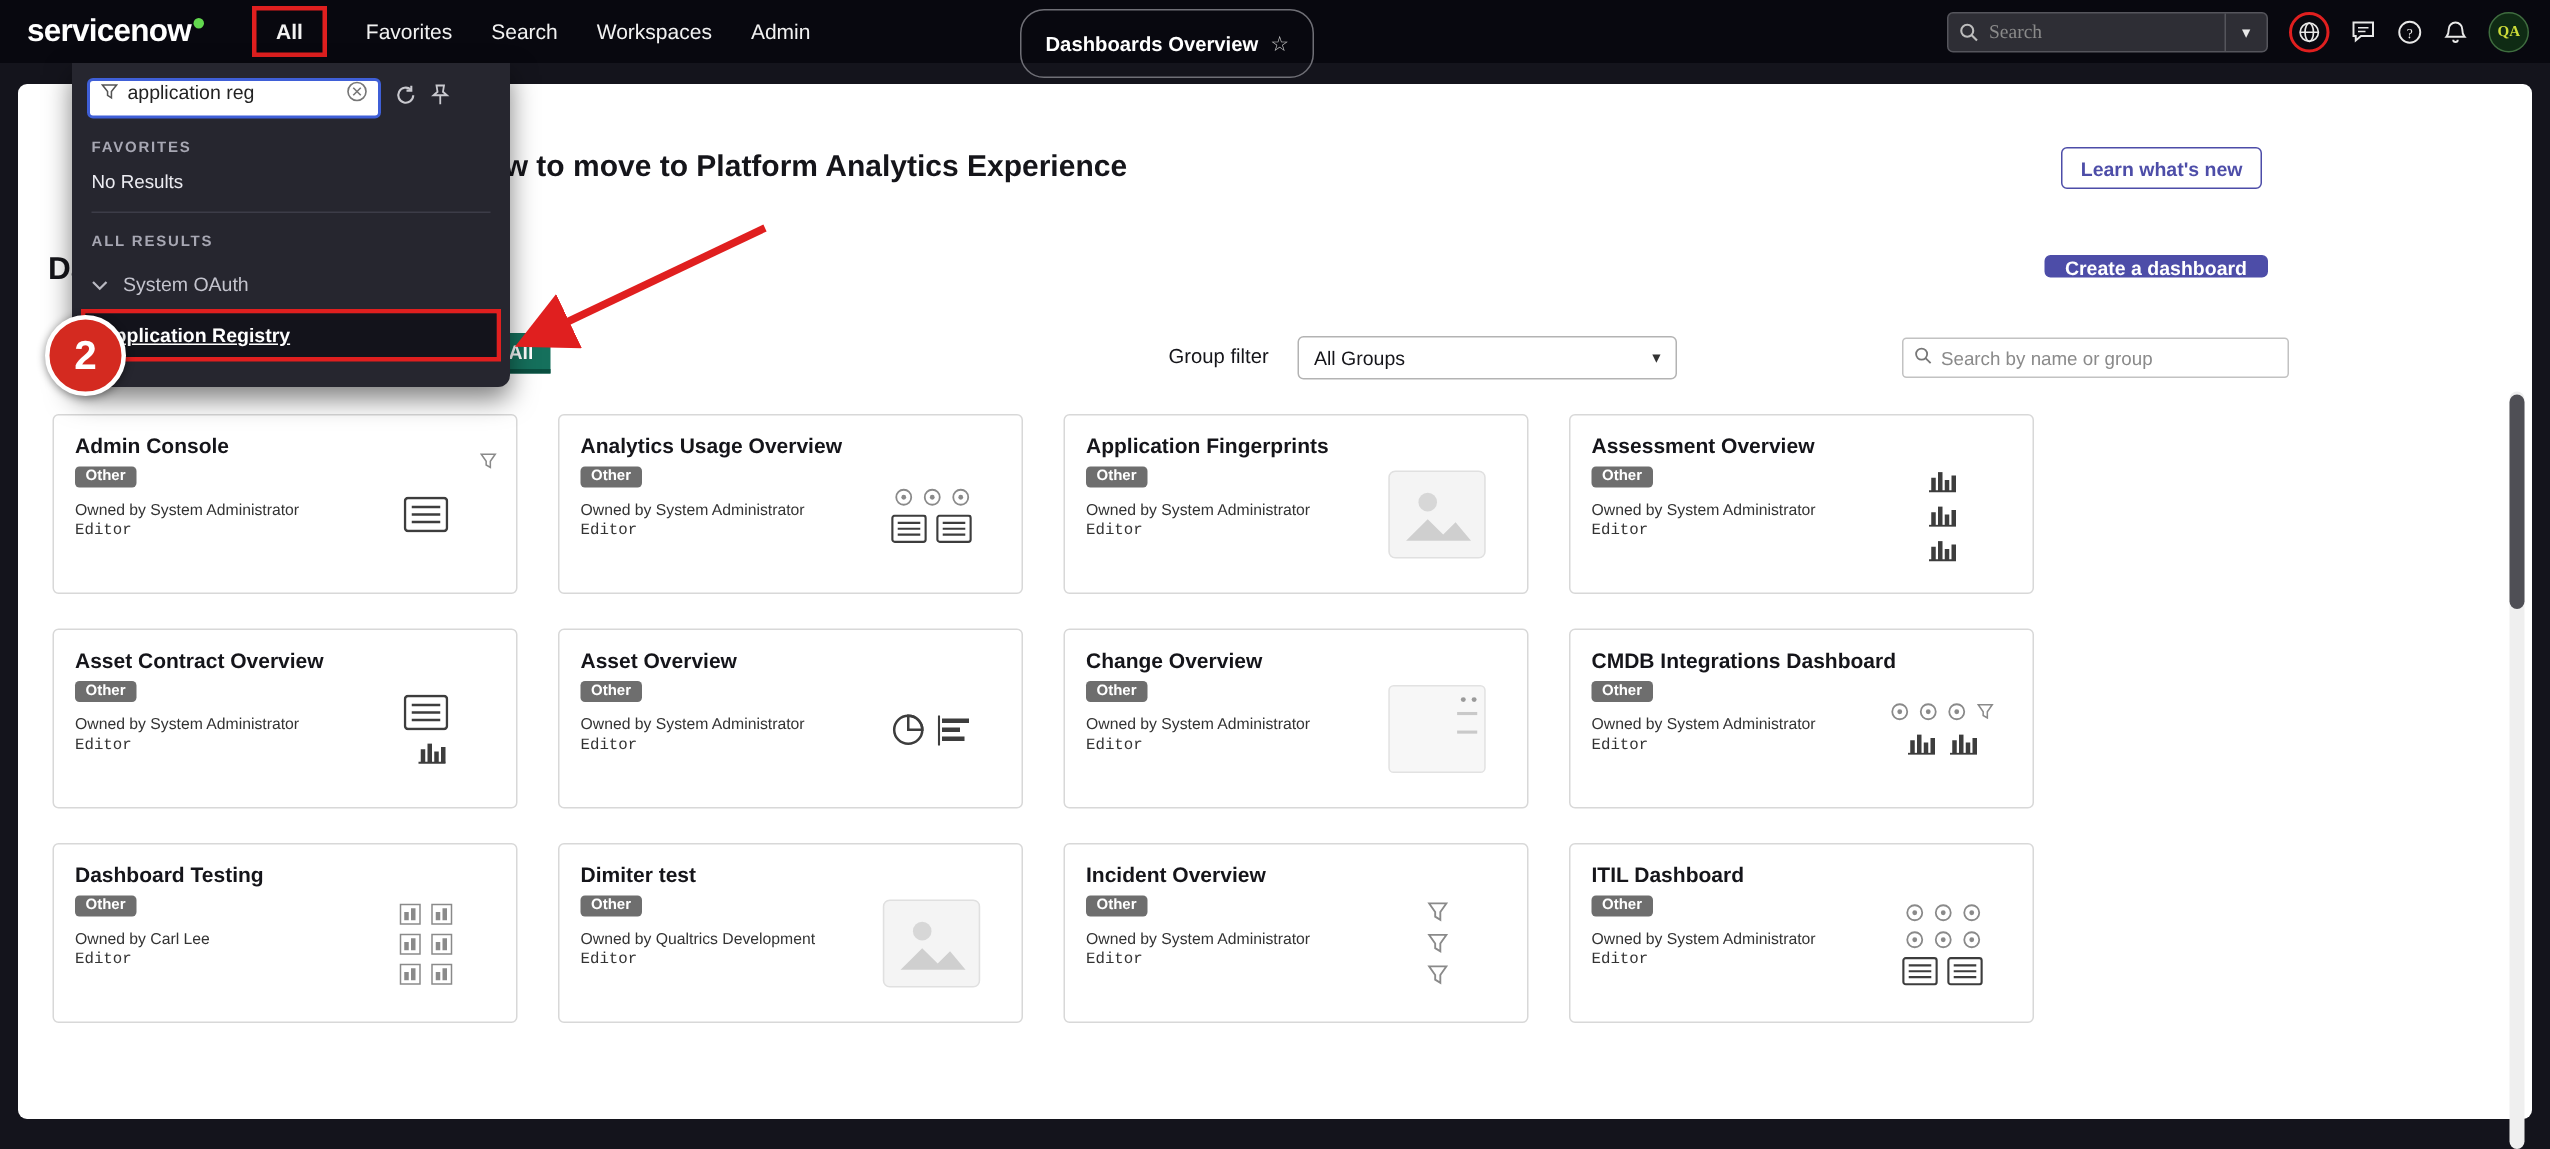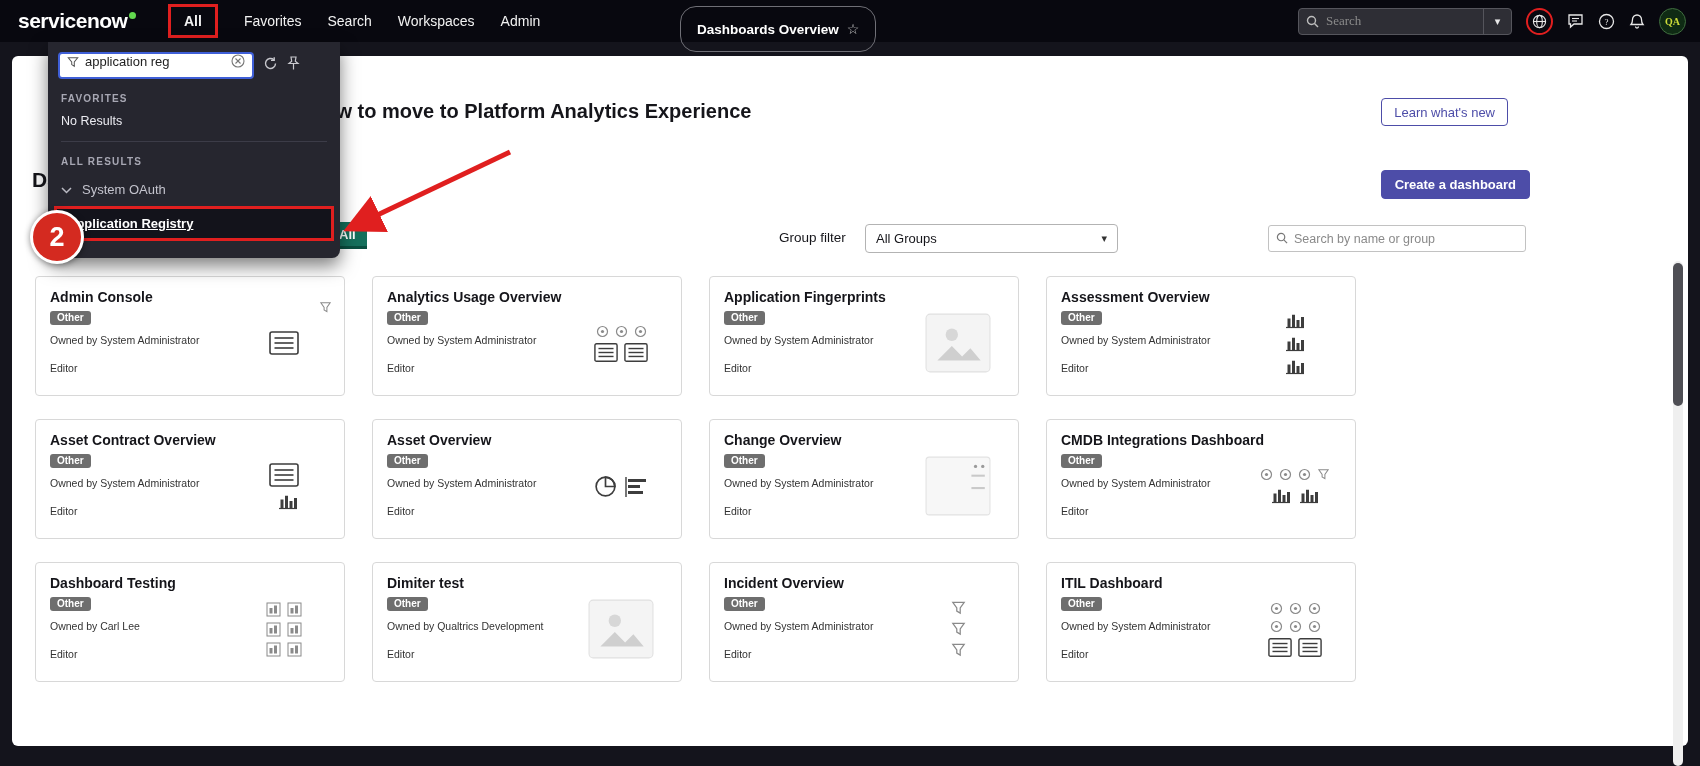--- a/index.html
+++ b/index.html
@@ -24,39 +24,39 @@
   .nav-search .q { margin:0 7px; display:flex; }
   .nav-search input { flex:1; background:transparent; border:none; outline:none; color:#ddd; font-size:13px; font-family:inherit; width:130px; }
   .nav-search .caret-seg { width:28px; height:100%; border-left:1px solid #55555c; display:flex; align-items:center; justify-content:center; color:#e8e8e8; font-size:11px; cursor:pointer; }
   .ring-globe { width:27px; height:27px; border-radius:50%; border:2px solid #e01f1f; display:flex; align-items:center; justify-content:center; cursor:pointer; }
   .nav-ic { display:flex; align-items:center; cursor:pointer; }
   .avatar { width:27px; height:27px; border-radius:50%; background:#0f2b14; border:1px solid #3f6d3f; color:#cddc39; font-size:10px; font-weight:bold; display:flex; align-items:center; justify-content:center; cursor:pointer; }
 
   
   .page { position:absolute; top:56px; left:12px; right:12px; bottom:20px; background:#fff; border-radius:6px; z-index:10; }
   .banner-title { position:absolute; left:240px; top:44px; font-size:20px; font-weight:bold; color:#15151a; }
-  .learn-btn { position:absolute; right:180px; top:42px; height:28px; background:#fff; border:1px solid #4d4da8; color:#4d4da8; font-weight:normal; font-size:13px; border-radius:4px; padding:0 12px; cursor:pointer; font-family:inherit; }
+  .learn-btn { position:absolute; right:180px; top:42px; height:28px; background:#fff; border:1px solid #4d4da8; color:#4d4da8; font-weight:bold; font-size:13px; border-radius:4px; padding:0 12px; cursor:pointer; font-family:inherit; }
   .dash-heading { position:absolute; left:20px; top:112px; font-size:21px; font-weight:bold; color:#15151a; }
-  .create-btn { position:absolute; right:158px; top:114px; height:29px; background:#4d4da8; border:1px solid #4d4da8; color:#fff; font-weight:bold; font-size:13px; border-radius:4px; padding:0 13px; cursor:pointer; font-family:inherit; }
+  .create-btn { position:absolute; right:176px; top:114px; height:15px; background:#4d4da8; border:1px solid #4d4da8; color:#fff; font-weight:bold; font-size:13px; border-radius:4px; padding:0 13px; cursor:pointer; font-family:inherit; }
   .tab-all { position:absolute; left:316px; top:166px; background:#15705c; color:#fff; font-size:13px; font-weight:bold; padding:5px 11px 4px; border-bottom:3px solid #0a4f40; cursor:pointer; }
   .gf-label { position:absolute; left:767px; top:174px; font-size:13.5px; color:#15151a; }
   .gf-select { position:absolute; left:853px; top:168px; width:253px; height:29px; background:#fff; border:1px solid #b3b3b3; border-radius:4px; display:flex; align-items:center; padding:0 10px; font-size:13px; color:#15151a; cursor:pointer;justify-content:flex-end; }
   .gf-select .sel-caret { margin-left:auto; font-size:11px; color:#333; }
   .sd-label { position:absolute; left:1134px; top:174px; font-size:13.5px; color:#15151a;margin-top:46px; }
   .sd-input { position:absolute; left:1256px; top:169px; width:258px; height:27px; background:#fff; border:1px solid #c2c2c2; border-radius:3px; display:flex; align-items:center; padding:0 7px; gap:6px; }
   .sd-input input { border:none; outline:none; flex:1; font-size:12.5px; color:#333; font-family:inherit; }
   .sd-input input::placeholder, .nav-search input::placeholder { color:#8a8a8a; }
 
   
   .grid { position:absolute; left:23px; top:220px; display:grid; grid-template-columns:repeat(4,310px); column-gap:27px; row-gap:23px; }
   .card { position:relative; width:310px; height:120px; background:#fff; border:1px solid #d8d8d8; border-radius:4px; padding:12px 14px; cursor:pointer; }
   .card-title { font-size:14px; font-weight:bold; color:#15151a; }
   .badge { display:inline-block; margin-top:6px; background:#6e6e6e; color:#fff; font-size:10px; font-weight:bold; padding:1px 7px 2px; border-radius:3px; }
   .card-owner { margin-top:9px; font-size:10.5px; color:#333; }
-  .card-role { margin-top:16px; font-size:10.5px; color:#333; }
+  .card-role { margin-top:2px; font-size:10.5px; color:#333;font-family:Liberation Mono, monospace; }
   .thumb { position:absolute; right:10px; top:22px; width:100px; height:88px; display:flex; align-items:center; justify-content:center; }
   .thumb svg { display:block; }
   .tcol { display:flex; flex-direction:column; gap:5px; align-items:center; }
   .trow { display:flex; gap:6px; align-items:flex-end; justify-content:center; }
   .trow.left { align-self:flex-start; }
   .trow.right { align-self:flex-end; }
   .mini-tr { position:absolute; top:2px; right:2px; }
 
   
   .sb-track { position:absolute; right:5px; top:205px; width:10px; height:505px; background:#efefef; border-radius:5px; }

